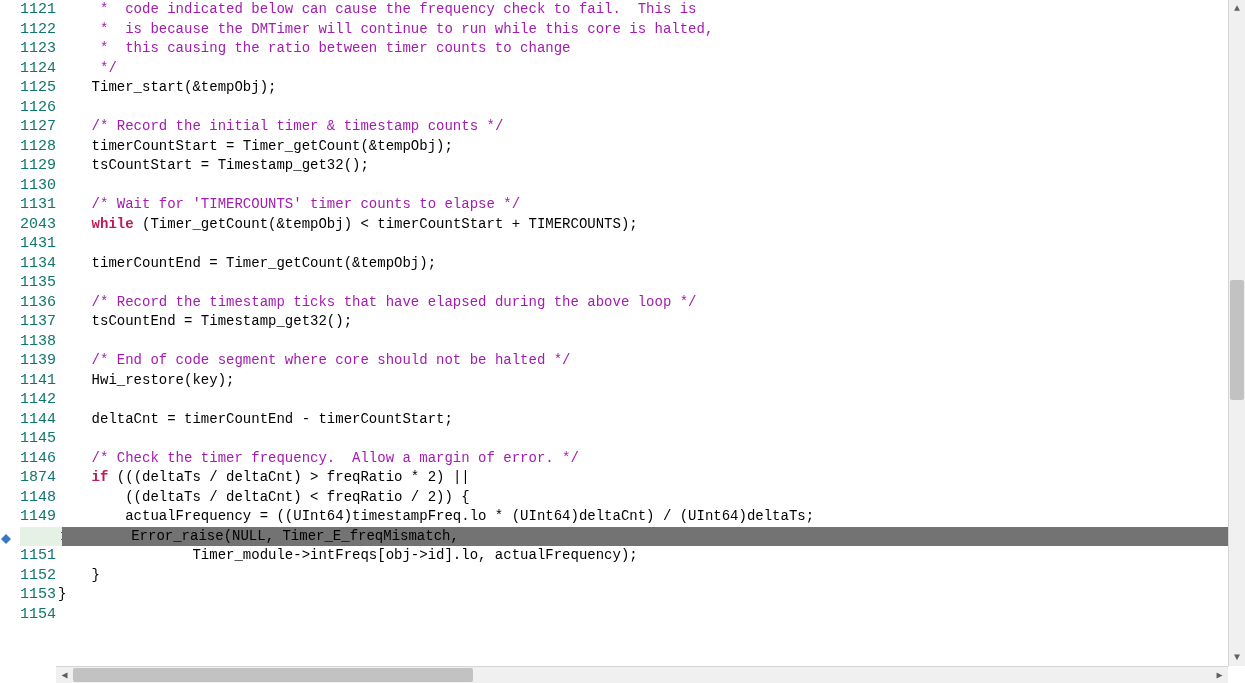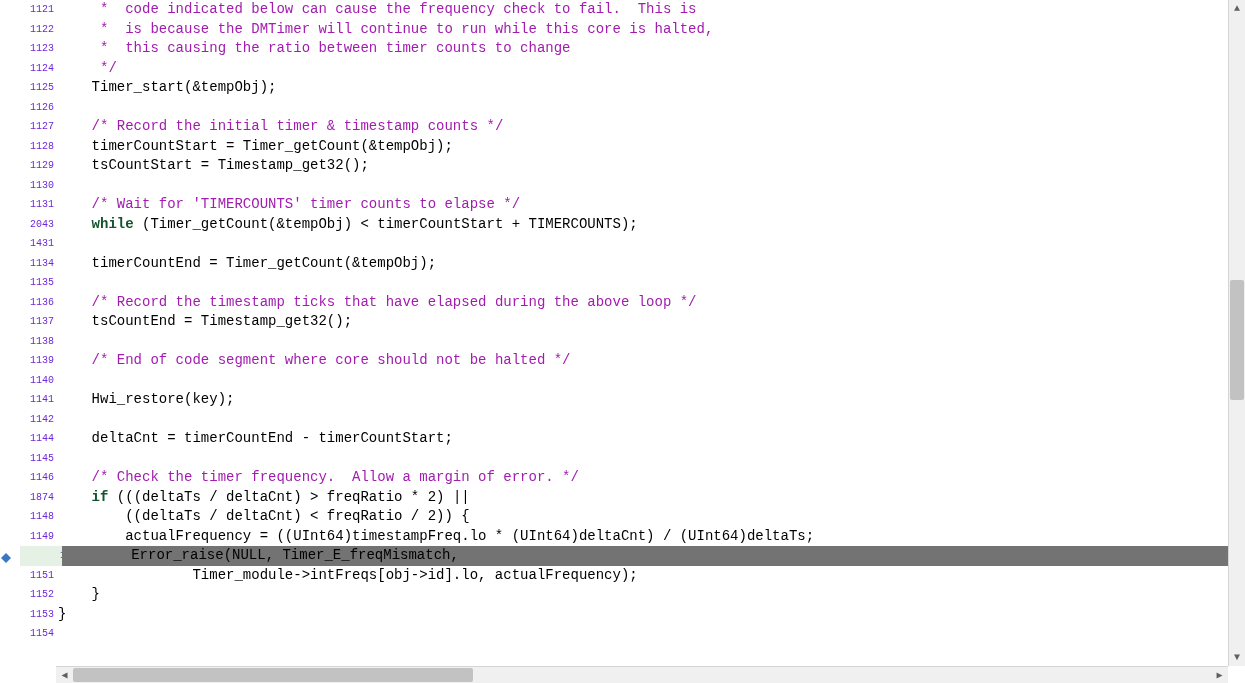--- a/index.html
+++ b/index.html
@@ -23,23 +23,23 @@
     display: flex;
     height: 19.5px;
     line-height: 19.5px;
     white-space: pre;
   }
   .gutter {
     width: 36px;
     flex-shrink: 0;
     text-align: right;
     padding-right: 2px;
-    color: #6d28d9;
+    color: #0f766e;
     background: #ffffff;
-    font-size: 10px;
+    font-size: 15px;
     user-select: none;
   }
   .gutter-mark {
     width: 20px;
     flex-shrink: 0;
     background: #ffffff;
     position: relative;
   }
   .mark-icon {
     position: absolute;
@@ -55,21 +55,21 @@
     padding-left: 2px;
   }
   .highlight-line .code {
     background: #737373;
   }
   .highlight-line .gutter {
     background: #e4f1e4;
     padding-left: 40px;
   }
   .tok-comment { color: #a21caf; }
-  .tok-keyword { color: #14532d; font-weight: bold; }
+  .tok-keyword { color: #be185d; font-weight: bold; }
   .scrollbar-v {
     position: absolute;
     right: 0;
     top: 0;
     width: 17px;
     height: calc(100% - 17px);
     background: #f0f0f0;
     border-left: 1px solid #d4d4d4;
   }
   .scrollbar-v .thumb {
@@ -145,21 +145,20 @@
       <div class="line-row"><div class="gutter-mark"></div><div class="gutter">1130</div><div class="code"></div></div>
       <div class="line-row"><div class="gutter-mark"></div><div class="gutter">1131</div><div class="code">    <span class="tok-comment">/* Wait for 'TIMERCOUNTS' timer counts to elapse */</span></div></div>
       <div class="line-row"><div class="gutter-mark"></div><div class="gutter">2043</div><div class="code">    <span class="tok-keyword">while</span> (Timer_getCount(&amp;tempObj) &lt; timerCountStart + TIMERCOUNTS);</div></div>
       <div class="line-row"><div class="gutter-mark"></div><div class="gutter">1431</div><div class="code"></div></div>
       <div class="line-row"><div class="gutter-mark"></div><div class="gutter">1134</div><div class="code">    timerCountEnd = Timer_getCount(&amp;tempObj);</div></div>
       <div class="line-row"><div class="gutter-mark"></div><div class="gutter">1135</div><div class="code"></div></div>
       <div class="line-row"><div class="gutter-mark"></div><div class="gutter">1136</div><div class="code">    <span class="tok-comment">/* Record the timestamp ticks that have elapsed during the above loop */</span></div></div>
       <div class="line-row"><div class="gutter-mark"></div><div class="gutter">1137</div><div class="code">    tsCountEnd = Timestamp_get32();</div></div>
       <div class="line-row"><div class="gutter-mark"></div><div class="gutter">1138</div><div class="code"></div></div>
       <div class="line-row"><div class="gutter-mark"></div><div class="gutter">1139</div><div class="code">    <span class="tok-comment">/* End of code segment where core should not be halted */</span></div></div>
-      <div class="line-row"><div class="gutter-mark"></div><div class="gutter">1140</div><div class="code"></div></div>
       <div class="line-row"><div class="gutter-mark"></div><div class="gutter">1141</div><div class="code">    Hwi_restore(key);</div></div>
       <div class="line-row"><div class="gutter-mark"></div><div class="gutter">1142</div><div class="code"></div></div>
       <div class="line-row"><div class="gutter-mark"></div><div class="gutter">1144</div><div class="code">    deltaCnt = timerCountEnd - timerCountStart;</div></div>
       <div class="line-row"><div class="gutter-mark"></div><div class="gutter">1145</div><div class="code"></div></div>
       <div class="line-row"><div class="gutter-mark"></div><div class="gutter">1146</div><div class="code">    <span class="tok-comment">/* Check the timer frequency.  Allow a margin of error. */</span></div></div>
       <div class="line-row"><div class="gutter-mark"></div><div class="gutter">1874</div><div class="code">    <span class="tok-keyword">if</span> (((deltaTs / deltaCnt) &gt; freqRatio * 2) ||</div></div>
       <div class="line-row"><div class="gutter-mark"></div><div class="gutter">1148</div><div class="code">        ((deltaTs / deltaCnt) &lt; freqRatio / 2)) {</div></div>
       <div class="line-row"><div class="gutter-mark"></div><div class="gutter">1149</div><div class="code">        actualFrequency = ((UInt64)timestampFreq.lo * (UInt64)deltaCnt) / (UInt64)deltaTs;</div></div>
       <div class="line-row highlight-line"><div class="gutter-mark"><span class="mark-icon"><svg viewBox="0 0 10 10">
               <polygon points="5,0 10,5 5,10 0,5" fill="#3a78c4"></polygon>

